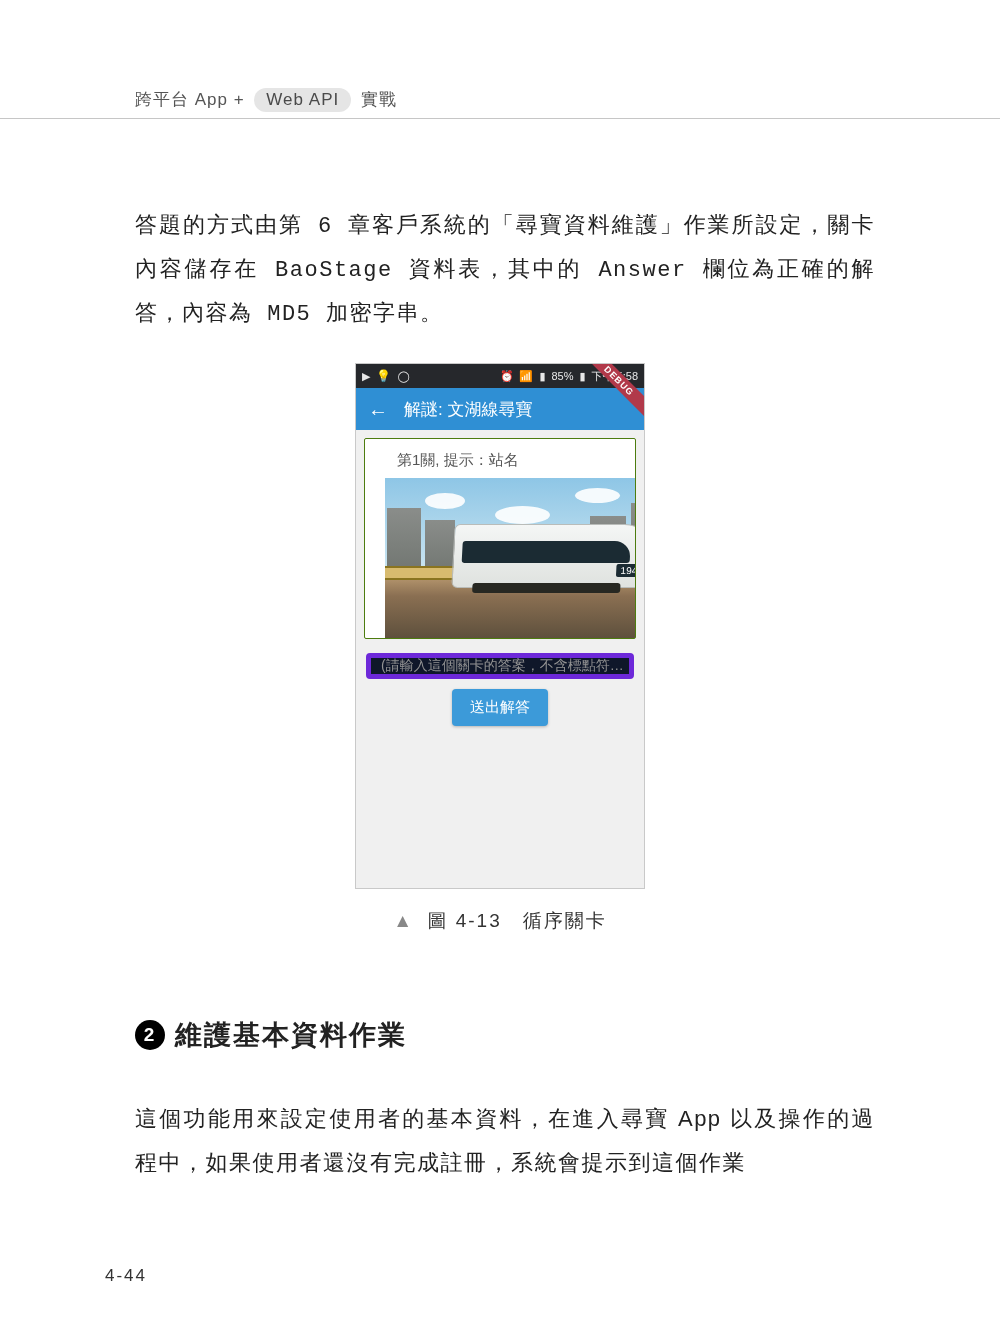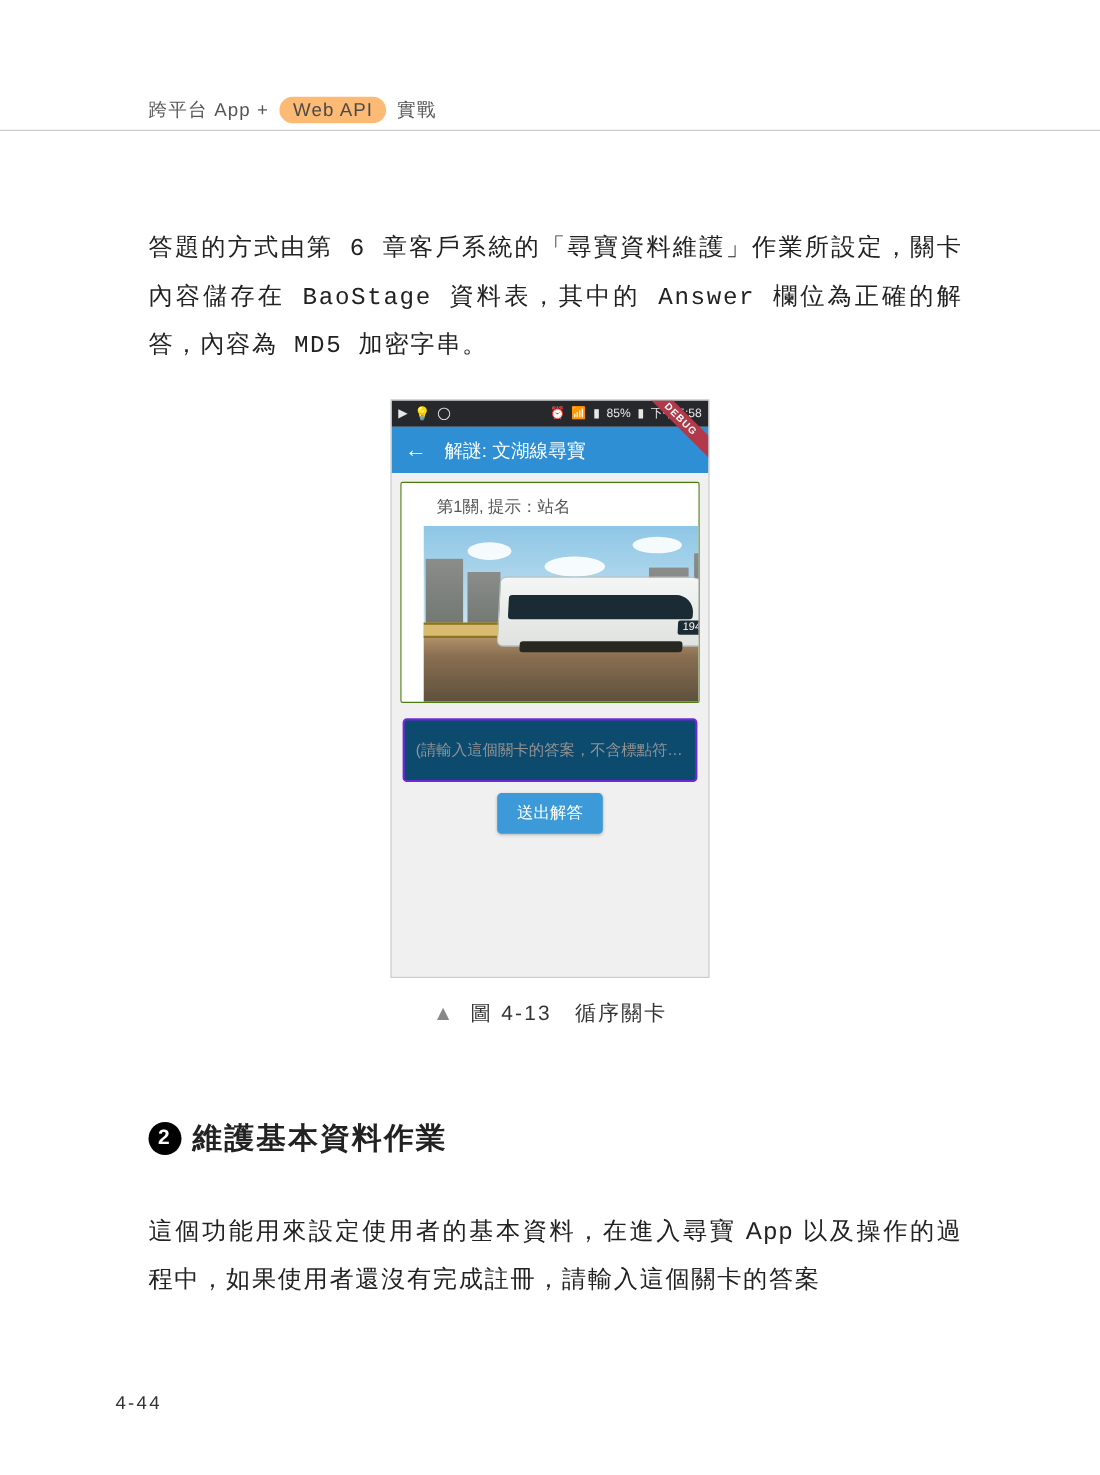--- a/index.html
+++ b/index.html
@@ -13,21 +13,21 @@
   }
   .running-head {
     position: absolute;
     top: 88px; left: 135px; right: 0;
     font-size: 17px;
     color: #555;
     letter-spacing: 1px;
   }
   .running-head .badge {
     display: inline-block;
-    background: #fdba74;
+    background: #e5e5e5;
     color: #4a4a4a;
     border-radius: 14px;
     padding: 2px 12px;
     margin: 0 4px;
   }
   .head-rule {
     position: absolute;
     top: 118px; left: 0; right: 0;
     border-top: 1px solid #c6c6c6;
   }
@@ -123,24 +123,24 @@
   .train { position:absolute; bottom:50px; left:68px; width:200px; height:64px;
     background:linear-gradient(#f4f6f5,#dfe2df); border-radius:6px 30px 4px 6px;
     border:1px solid #b9bcb9; transform: skewX(-3deg); }
   .train::before { content:""; position:absolute; top:16px; left:8px; right:22px; height:22px;
     background:#1b2b33; border-radius:3px 16px 3px 3px; }
   .tnum { position:absolute; right:10px; bottom:10px; color:#fff; background:#1b2b33;
     font-size:10px; padding:1px 4px; border-radius:2px; }
   .wheels{ position:absolute; bottom:-6px; left:20px; right:30px; height:10px; background:#272822; border-radius:3px;}
 
   .answer-box {
-    margin: 14px 10px 0 10px; height: 58px;
-    border: 2px solid #6d28d9; border-radius: 4px;
+    margin: 14px 10px 0 10px; height: 26px;
+    border: 5px solid #6d28d9; border-radius: 4px;
     display: flex; align-items: center; padding: 0 10px;
-    color: #939393; font-size: 14px; background:#0c4a6e;
+    color: #939393; font-size: 14px; background:#0f172a;
     white-space: nowrap; overflow: hidden;
   }
   .submit-btn {
     margin: 10px auto 0 auto; display: block;
     background: #3c9ad9; color: #fff;
     border: none; border-radius: 4px;
     padding: 9px 18px; font-size: 15px;
     box-shadow: 0 1px 3px rgba(0,0,0,.25);
   }
 </style>
@@ -209,15 +209,15 @@
 <div class="caption">
   <span class="tri">▲</span>
   <span>圖 4-13　循序關卡</span>
 </div>
 
 <div class="sect-head">
   <span class="circ-num">2</span>
   <span>維護基本資料作業</span>
 </div>
 
-<p class="para para2">這個功能用來設定使用者的基本資料，在進入尋寶 App 以及操作的過程中，如果使用者還沒有完成註冊，請輸入這個關卡的答案</p>
+<p class="para para2">這個功能用來設定使用者的基本資料，在進入尋寶 App 以及操作的過程中，如果使用者還沒有完成註冊，系統會提示到這個作業</p>
 
 <div class="page-num">4-44</div>
 
 </body></html>

